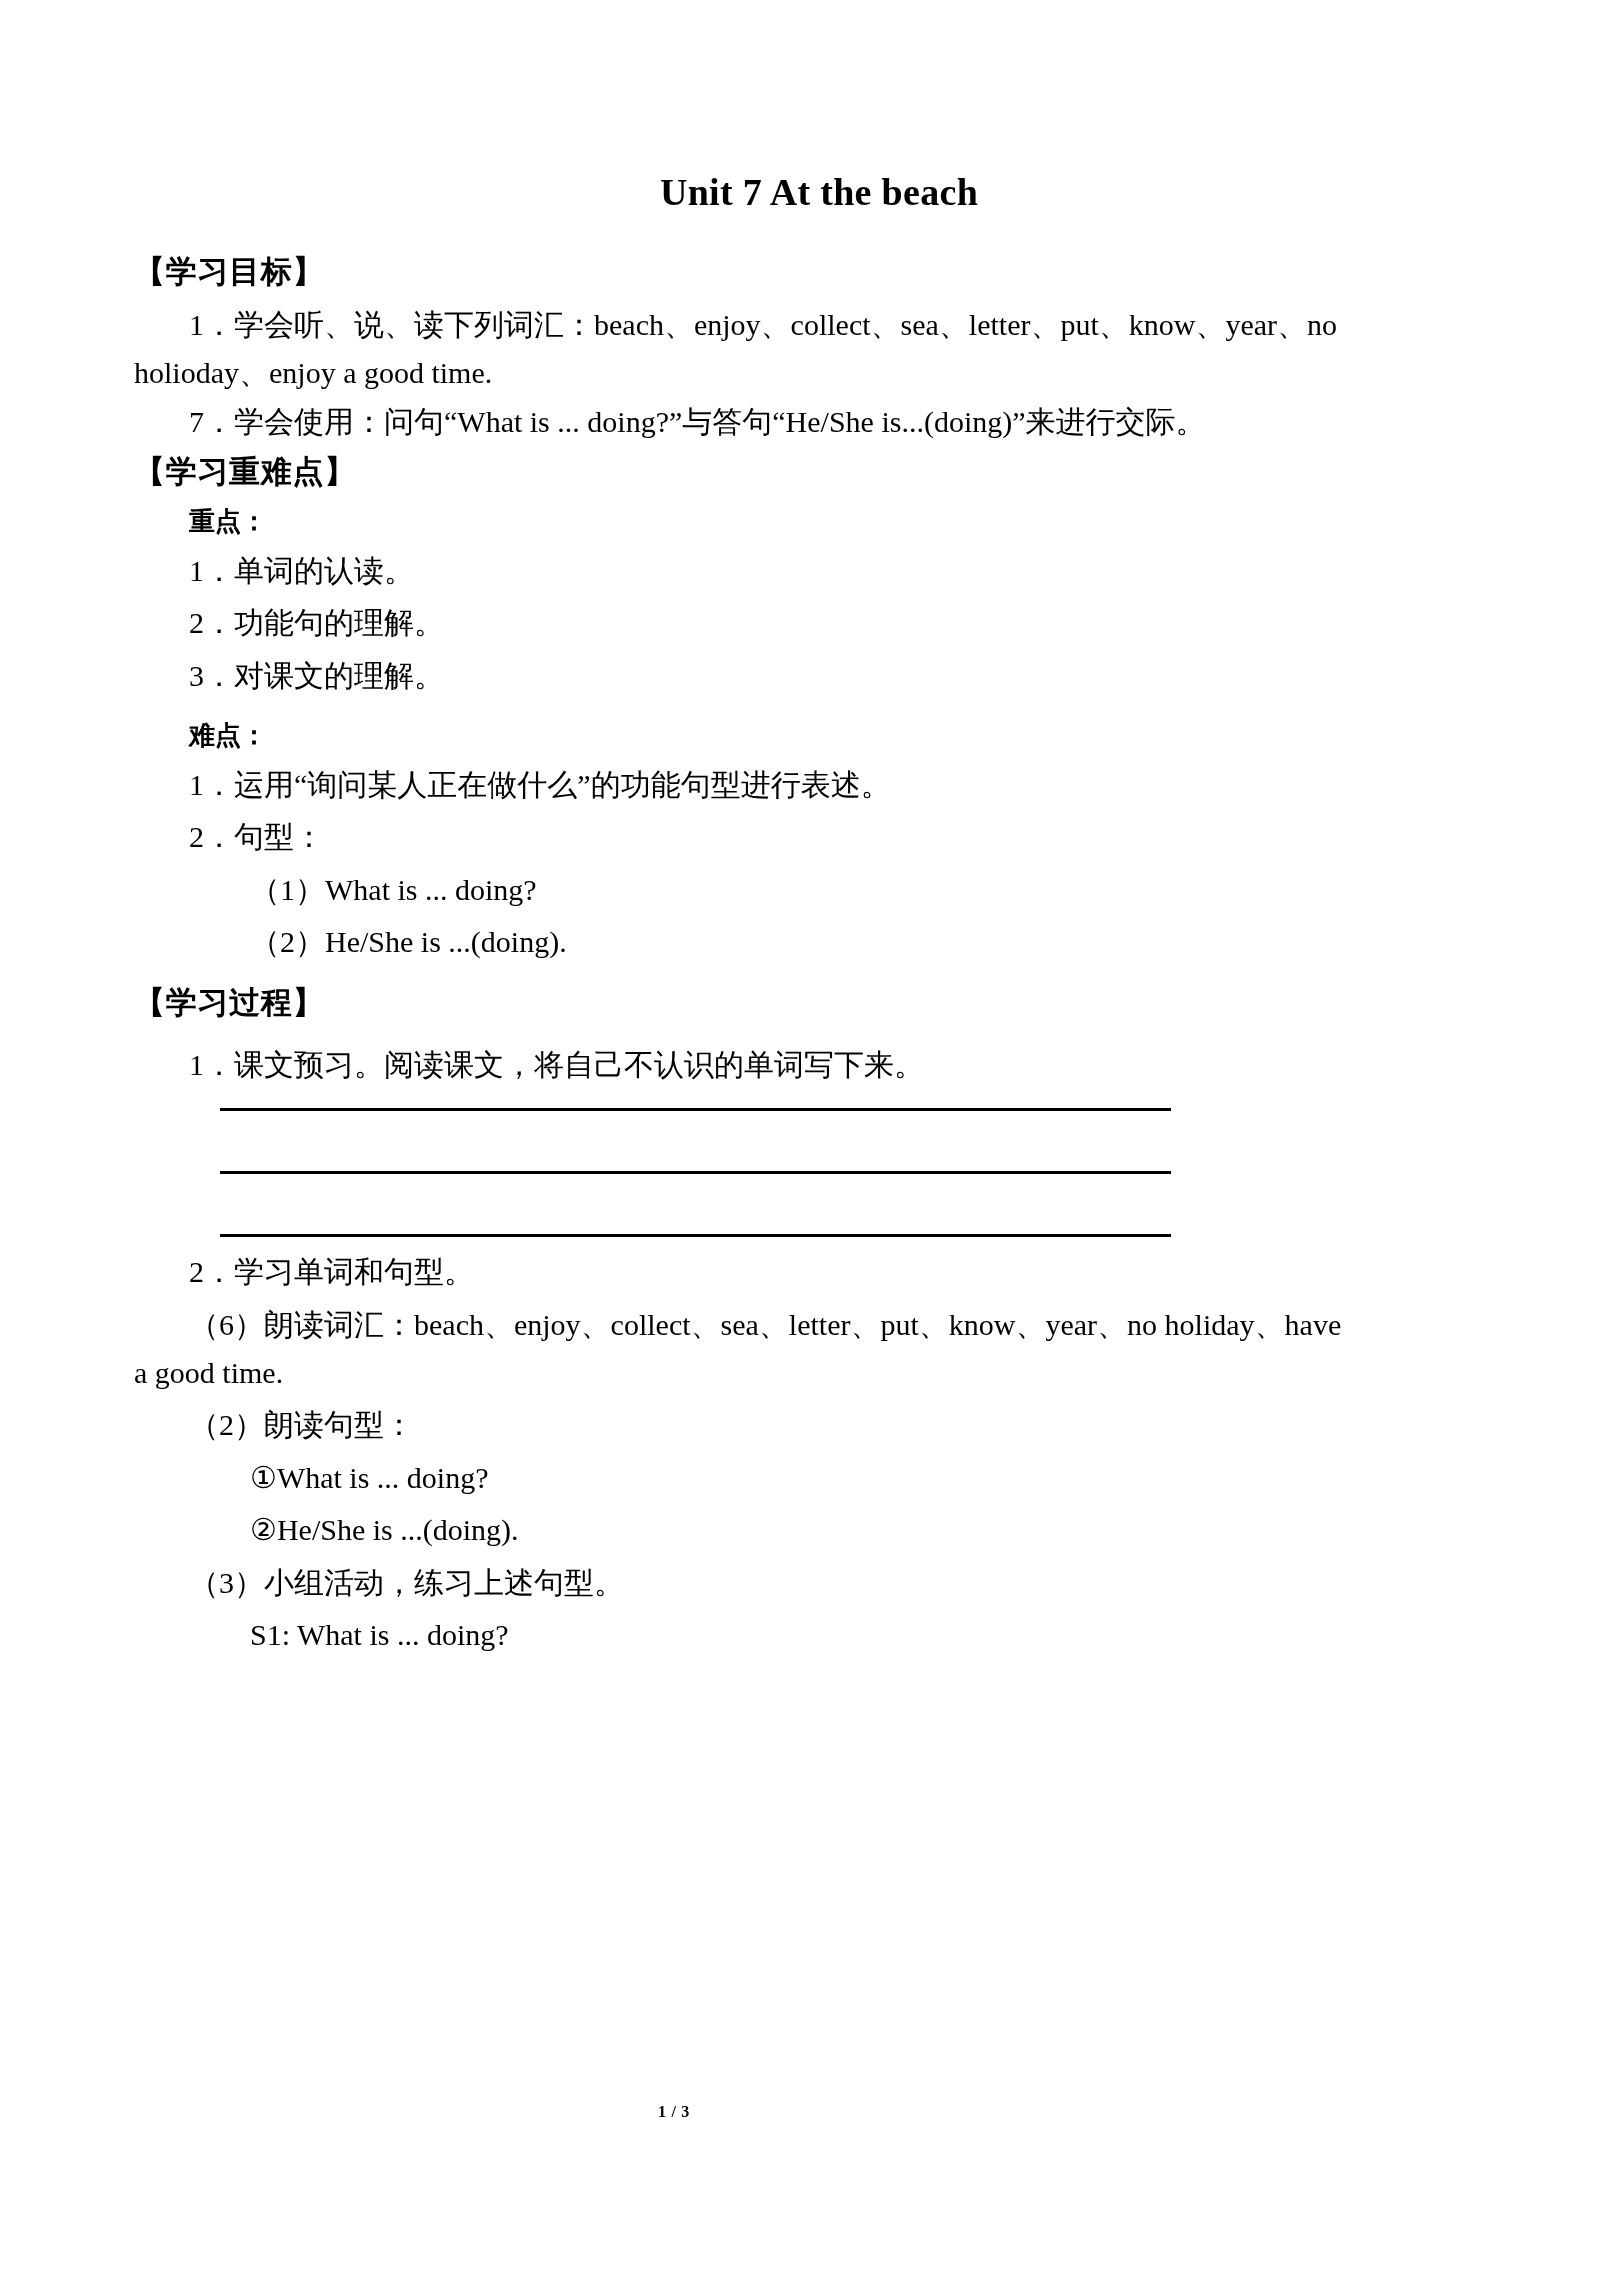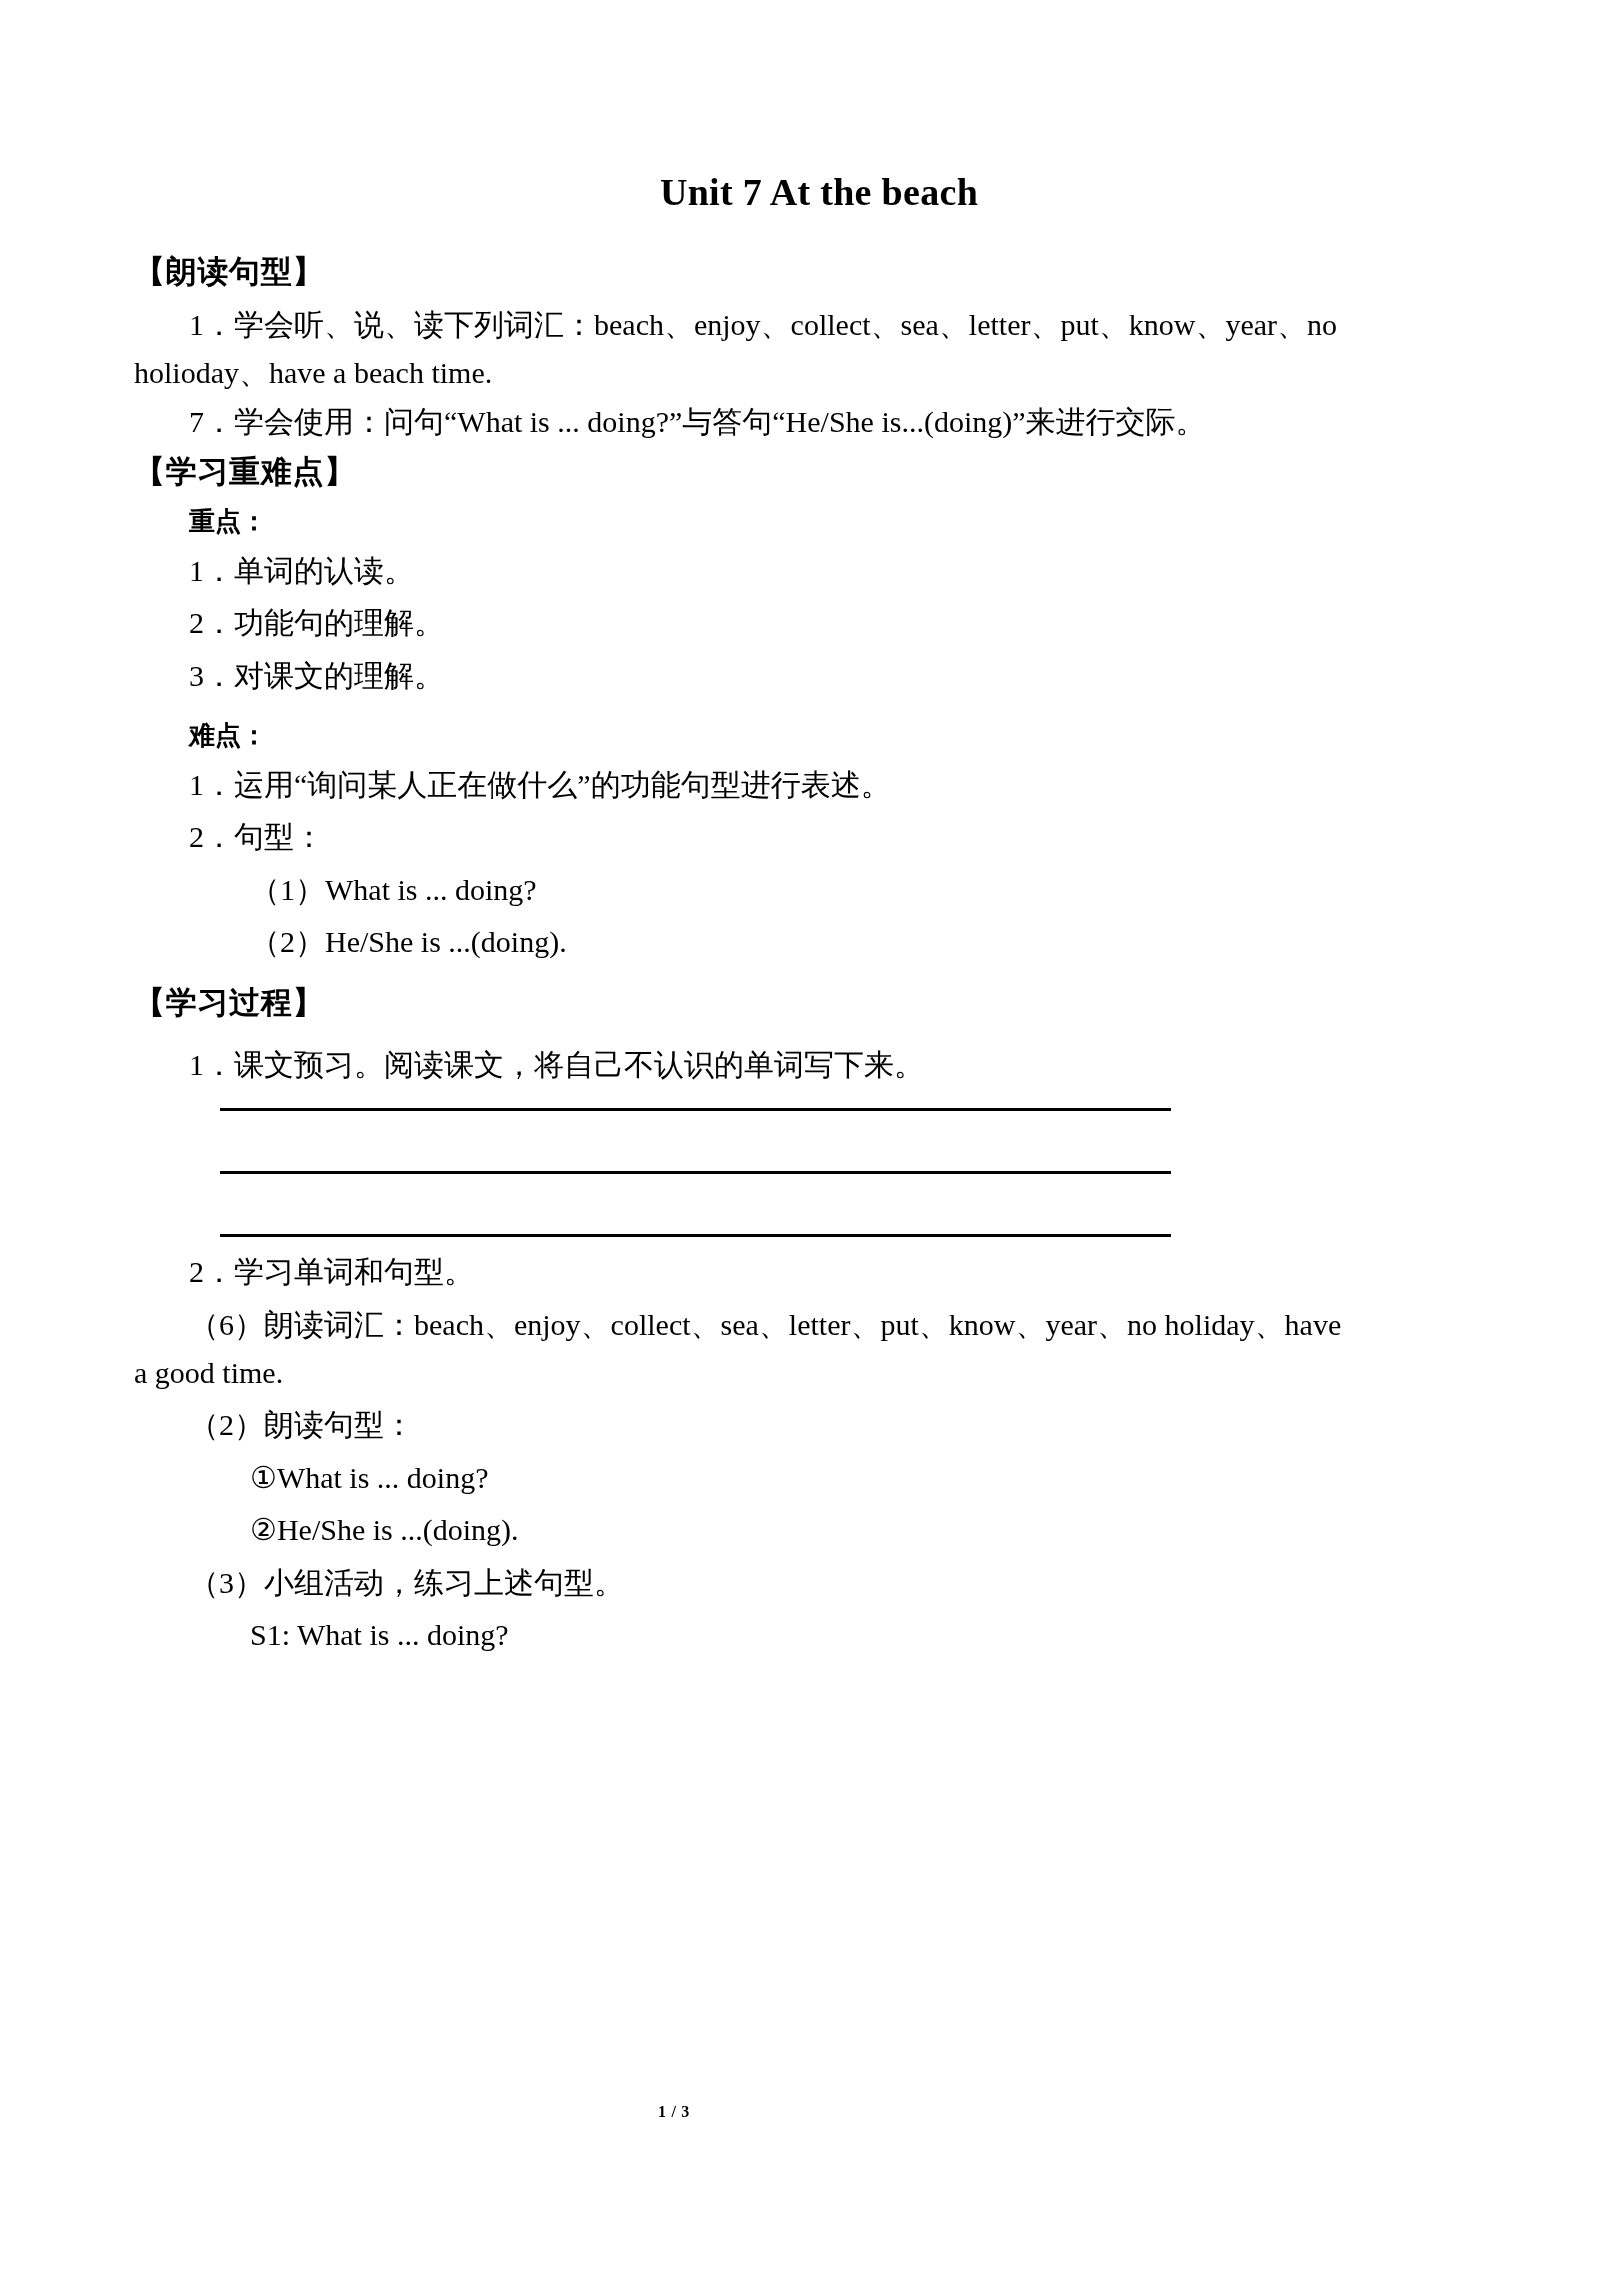--- a/index.html
+++ b/index.html
@@ -115,23 +115,23 @@
   }
 </style>
 </head>
 <body>
 
 <div class="page">
   <div class="content">
 
     <h1 class="doc-title">Unit 7 At the beach</h1>
 
-    <div class="section-heading">【朗读句型】</div>
+    <div class="section-heading">【学习目标】</div>
     <p class="p p-indent tight">1．学会听、说、读下列词汇：beach、enjoy、collect、sea、letter、put、know、year、no</p>
-    <p class="p p-noindent tight">holioday、have a beach time.</p>
+    <p class="p p-noindent tight">holioday、enjoy a good time.</p>
     <p class="p p-indent">7．学会使用：问句“What is ... doing?”与答句“He/She is...(doing)”来进行交际。</p>
 
     <div class="section-heading">【学习重难点】</div>
     <p class="sub-bold">重点：</p>
     <p class="p p-indent2">1．单词的认读。</p>
     <p class="p p-indent2">2．功能句的理解。</p>
     <p class="p p-indent2">3．对课文的理解。</p>
     <p class="sub-bold gap-top">难点：</p>
     <p class="p p-indent2">1．运用“询问某人正在做什么”的功能句型进行表述。</p>
     <p class="p p-indent2">2．句型：</p>

